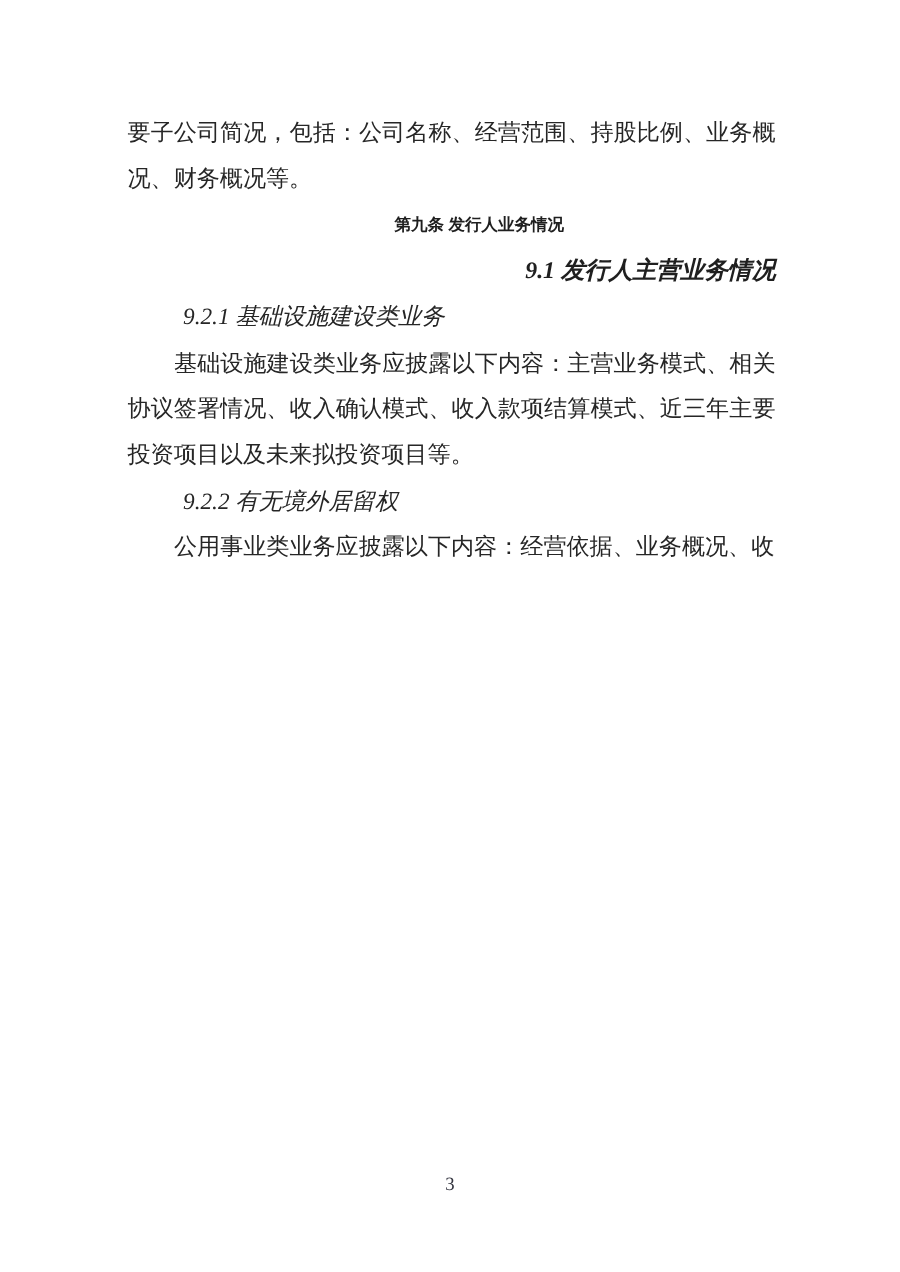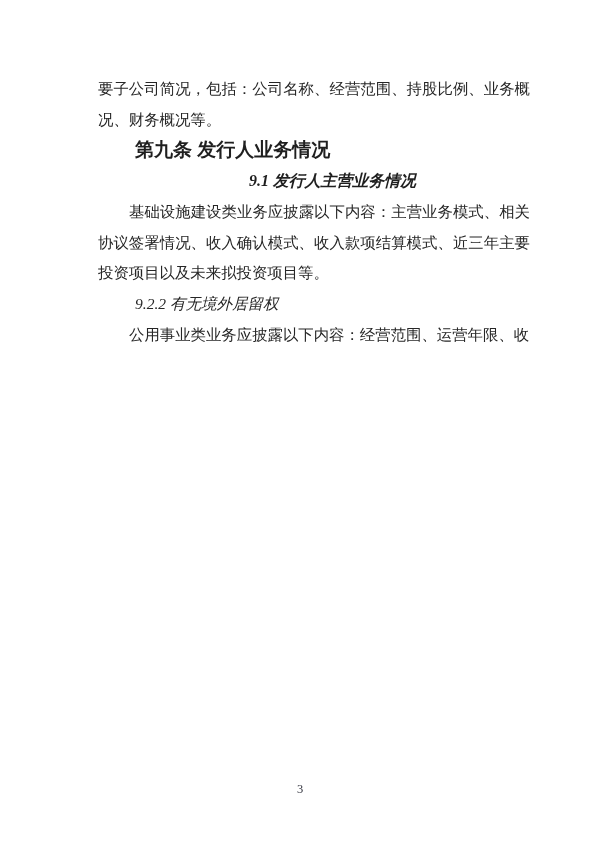--- a/index.html
+++ b/index.html
@@ -11,51 +11,50 @@
     background: #ffffff;
     overflow: hidden;
     font-family: "Liberation Serif", "DejaVu Serif", serif;
     color: #262626;
   }
   .content {
     position: absolute;
     left: 85px;
     top: 74px;
     width: 432px;
-    margin-left: 13px;
   }
   .block {
     font-size: 15.4px;
     line-height: 30.7px;
     text-align: justify;
     font-weight: normal;
   }
   
   .cont { text-indent: 0; }
   
   .para { text-indent: 31px; }
   
   .h-article {
     font-family: "Liberation Sans", "DejaVu Sans", sans-serif;
     font-weight: bold;
-    font-size: 19px;
+    font-size: 11px;
     line-height: 30.7px;
     text-indent: 37px;
-    text-align: left;
+    text-align: center;
     color: #1f1f1f;
   }
   
   .h-section {
     font-family: "Liberation Serif", "DejaVu Serif", serif;
     font-style: italic;
     font-weight: bold;
     font-size: 15.9px;
     line-height: 30.7px;
     text-indent: 37px;
-    text-align: center;
+    text-align: right;
     color: #1f1f1f;
   }
   
   .h-subsection {
     font-family: "Liberation Serif", "DejaVu Serif", serif;
     font-style: italic;
     font-weight: normal;
     font-size: 15.5px;
     line-height: 30.7px;
     text-indent: 37px;
@@ -75,18 +74,19 @@
   }
 </style>
 </head>
 <body>
 
 <div class="page">
   <div class="content">
     <p class="block cont">要子公司简况，包括：公司名称、经营范围、持股比例、业务概况、财务概况等。</p>
     <h2 class="block h-article">第九条 发行人业务情况</h2>
     <h3 class="block h-section">9.1 发行人主营业务情况</h3>
+    <h4 class="block h-subsection">9.2.1 基础设施建设类业务</h4>
     <p class="block para">基础设施建设类业务应披露以下内容：主营业务模式、相关协议签署情况、收入确认模式、收入款项结算模式、近三年主要投资项目以及未来拟投资项目等。</p>
     <h4 class="block h-subsection">9.2.2 有无境外居留权</h4>
-    <p class="block para">公用事业类业务应披露以下内容：经营范围、运营年限、收</p>
+    <p class="block para">公用事业类业务应披露以下内容：经营依据、业务概况、收</p>
   </div>
   <div class="footer">3</div>
 </div>
 
 </body></html>

